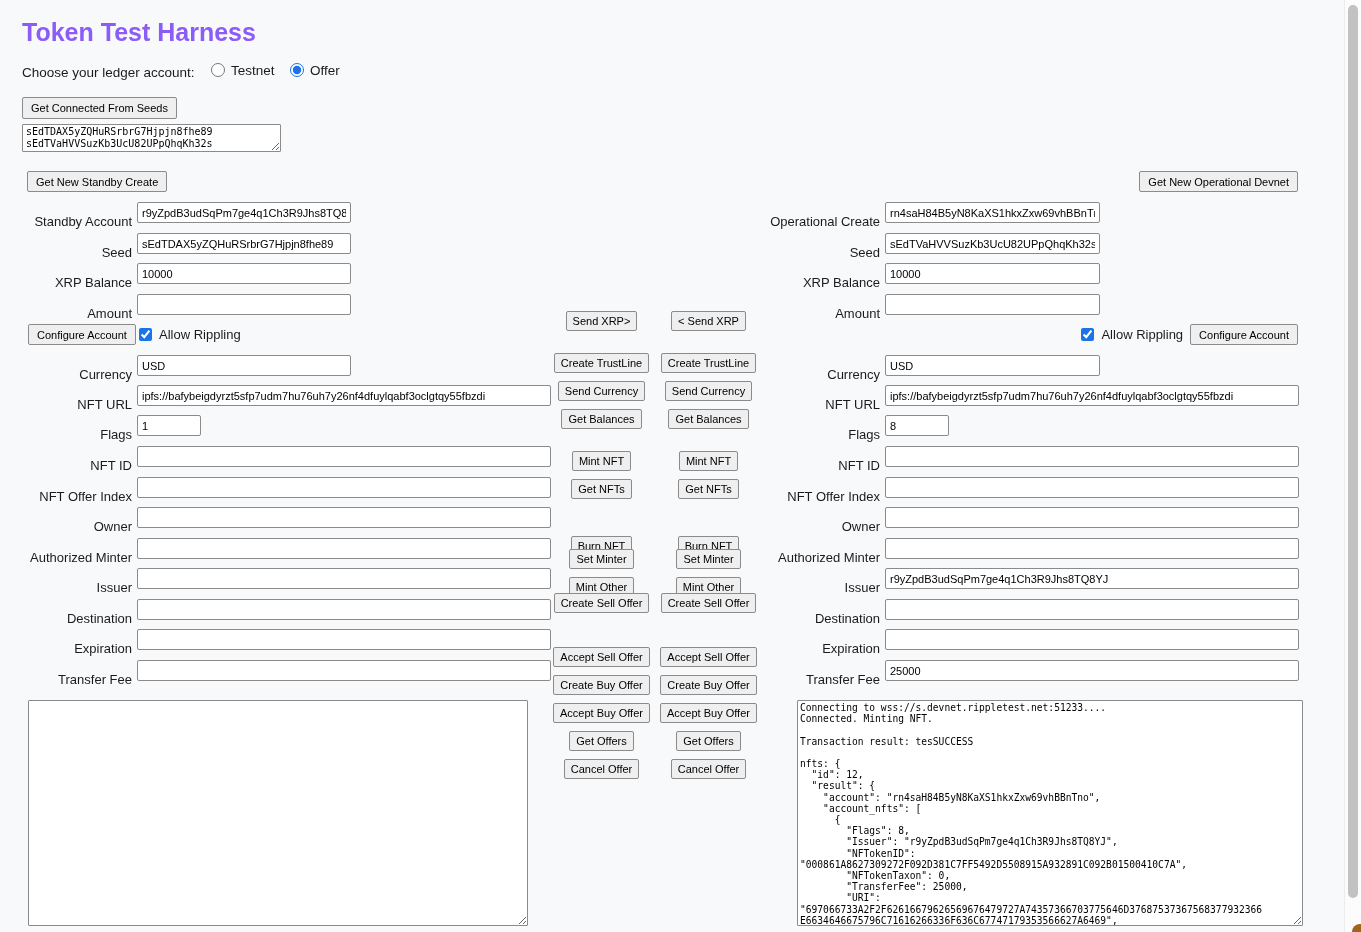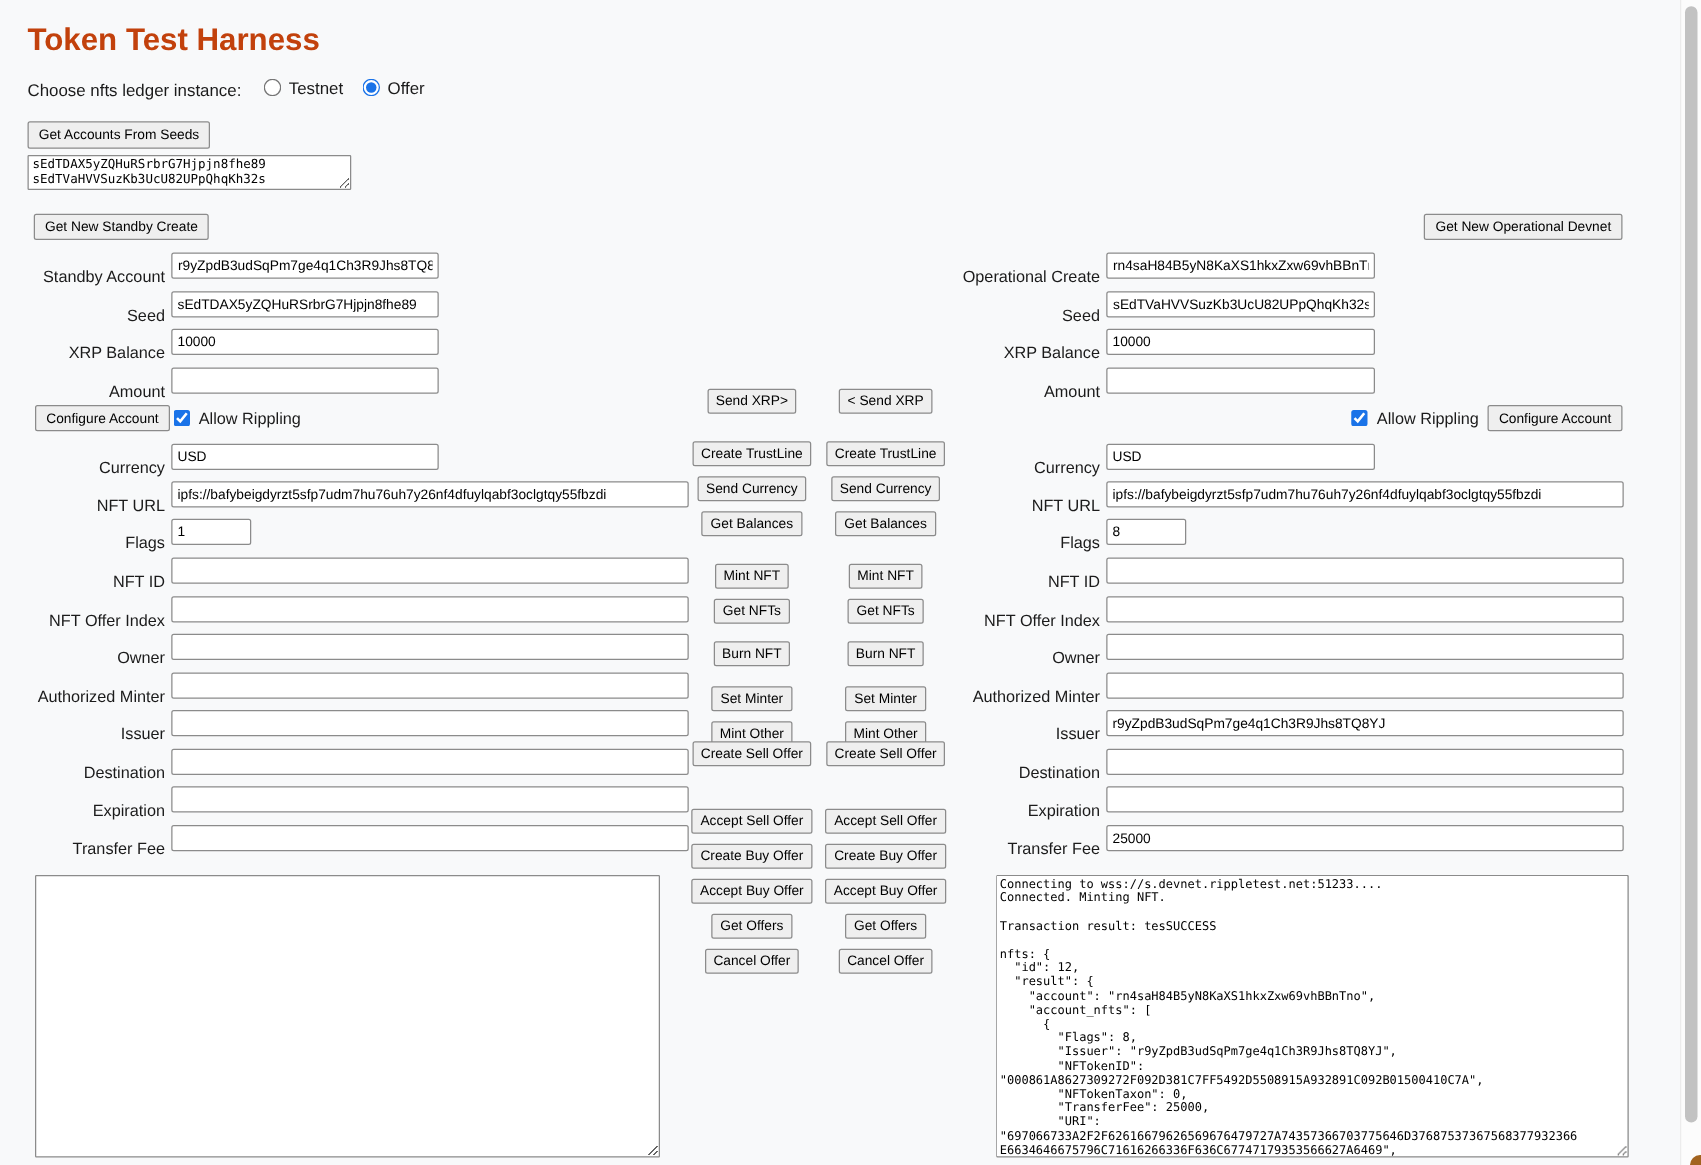--- a/index.html
+++ b/index.html
@@ -1,19 +1,19 @@
 <!DOCTYPE html>
 <html><head>
 <meta charset="utf-8">
 <style>
   html,body{margin:0;padding:0;background:#f8f9fa;}
   .canvas{position:relative;width:1361px;height:932px;background:#f8f9fa;overflow:hidden;
           font-family:"Liberation Sans","DejaVu Sans",sans-serif;color:#1b1b1b;}
   .title{position:absolute;left:22px;top:16px;margin:0;font-size:25px;line-height:32px;
-         font-weight:600;color:#c2410c;letter-spacing:0;text-align:center;}
+         font-weight:600;color:#8b5cf6;letter-spacing:0;text-align:center;}
   .ledger-label{position:absolute;left:22px;top:65px;font-size:13.5px;white-space:nowrap;}
   .radio-opt{position:absolute;top:63px;display:flex;align-items:flex-start;gap:6px;font-size:13.5px;cursor:default;}
   .radio-opt input{margin:0;width:14px;height:14px;accent-color:#1a73e8;}
   .btn{box-sizing:border-box;background:#efefef;border:1px solid #8b8b8b;border-radius:2px;
        font-family:"Liberation Sans","DejaVu Sans",sans-serif;font-size:11px;color:#000;
        padding:0 8px;height:21px;white-space:nowrap;}
   .abs{position:absolute;}
   .frow{position:absolute;height:38px;text-decoration:underline;}
   .flabel{position:absolute;right:calc(100% + 5px);top:50%;transform:translateY(-50%);
           white-space:nowrap;font-size:13px;color:#1b1b1b;}
@@ -42,31 +42,31 @@
   .page-sb-thumb{position:absolute;right:3px;top:5px;width:10px;height:893px;background:#c2c2c2;border-radius:6px;}
   .corner-blob{position:absolute;right:0;bottom:0;width:9px;height:8px;background:#a2631f;border-top-left-radius:9px;}
 </style>
 </head>
 <body>
 
 <div class="canvas">
 
   <h1 class="title">Token Test Harness</h1>
 
-  <span class="ledger-label">Choose nfts ledger instance:</span>
+  <span class="ledger-label">Choose your ledger account:</span>
   <label class="radio-opt" style="left:211px">
     <input type="radio" name="ledger" style="">
     <span>Testnet</span>
   </label>
   <label class="radio-opt" style="left:290px">
     <input type="radio" name="ledger" checked="checked" style="">
     <span>Offer</span>
   </label>
 
-  <button class="btn abs" style="left:22px;top:97px;height:22px">Get Accounts From Seeds</button>
+  <button class="btn abs" style="left:22px;top:97px;height:22px">Get Connected From Seeds</button>
   <textarea class="seeds-ta" spellcheck="false" style="">sEdTDAX5yZQHuRSrbrG7Hjpjn8fhe89
 sEdTVaHVVSuzKb3UcU82UPpQhqKh32s</textarea>
 
   <button class="btn abs" style="left:27px;top:171px">Get New Standby Create</button>
   <button class="btn abs" style="right:63px;top:171px">Get New Operational Devnet</button>
 
   <div class="frow" style="top:202px;left:137px;width:214px">
     <span class="flabel">Standby Account</span>
     <input class="fin" value="r9yZpdB3udSqPm7ge4q1Ch3R9Jhs8TQ8YJ" style="">
   </div>
@@ -245,21 +245,21 @@
       </div>
   </div>
   <div class="mbrow" style="top:479px">
     <div class="cell">
         <button class="btn">Get NFTs</button>
       </div>
     <div class="cell">
         <button class="btn">Get NFTs</button>
       </div>
   </div>
-  <div class="mbrow" style="top:513px">
+  <div class="mbrow" style="top:536px">
     <div class="cell">
         <button class="btn">Burn NFT</button>
       </div>
     <div class="cell">
         <button class="btn">Burn NFT</button>
       </div>
   </div>
   <div class="mbrow" style="top:549px">
     <div class="cell">
         <button class="btn">Set Minter</button>

